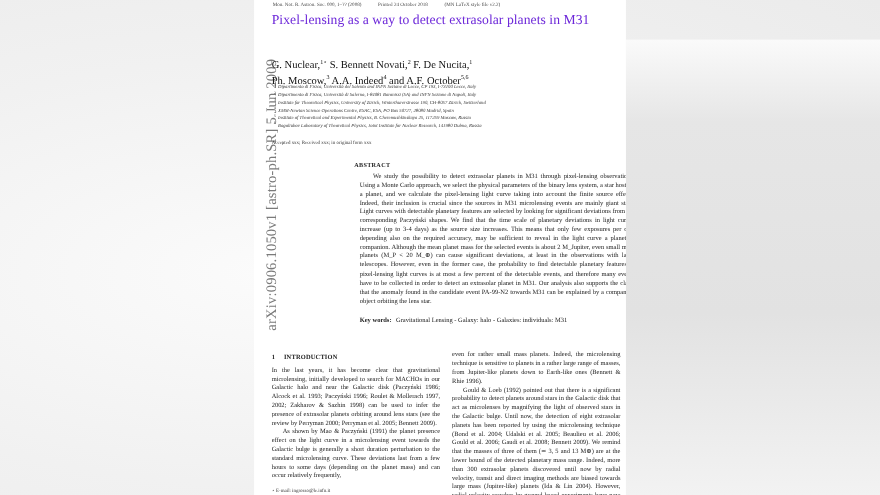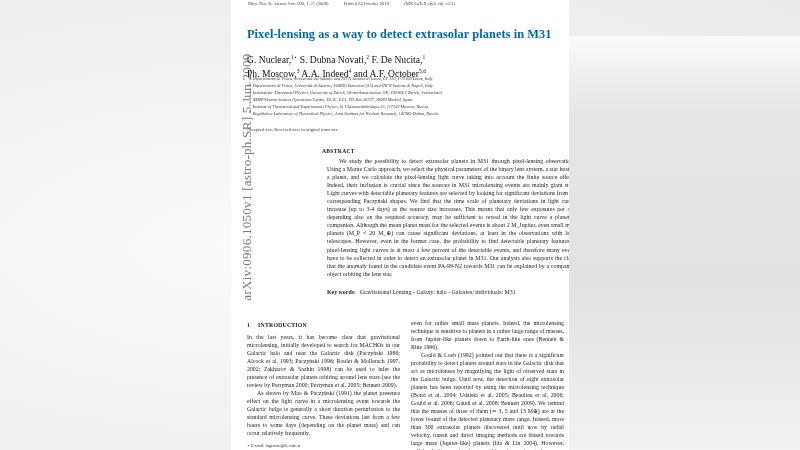--- a/index.html
+++ b/index.html
@@ -15,22 +15,22 @@
   }
   .page {
     position: absolute; left: 231px; top: 0; width: 338px; height: 450px;
     background: #ffffff; overflow: hidden;
   }
   .running-head {
     position: absolute; left: 17px; top: 1px; font-size: 4.6px; color: #444; white-space: nowrap;
   }
   .running-head span { margin-right: 14px; }
   .title {
-    position: absolute; left: 16px; top: 27px; font-size: 12.4px; font-weight: bold;
-    white-space: nowrap; letter-spacing: 0.05px; color: #0369a1;
+    position: absolute; left: 16px; top: 11px; font-size: 12.4px; font-weight: normal;
+    white-space: nowrap; letter-spacing: 0.05px; color: #6d28d9;
   }
   .authors {
     position: absolute; left: 16px; top: 52px; font-size: 9.6px; line-height: 11.5px; color: #111;
   }
   .authors sup { font-size: 5.5px; }
   .affils {
     position: absolute; left: 18px; top: 75px; font-size: 4.3px; line-height: 5.6px; font-style: italic;
     color: #333; white-space: nowrap;
   }
   .affils sup { font-style: normal; font-size: 3.5px; margin-right: 2px; }
@@ -80,21 +80,21 @@
   <div class="running-head">
     <span>Mon. Not. R. Astron. Soc. 000, 1–?? (2008)</span>
     <span>Printed 24 October 2018</span>
     <span>(MN LaTeX style file v2.2)</span>
   </div>
 
   <div class="title">Pixel-lensing as a way to detect extrasolar planets in M31</div>
 
   <div class="authors">
     <div>
-      <span>G. Nuclear,</span><sup>1⋆</sup><span> S. Dubna Novati,</span><sup>2</sup><span> F. De Nucita,</span><sup>1</sup>
+      <span>G. Nuclear,</span><sup>1⋆</sup><span> S. Bennett Novati,</span><sup>2</sup><span> F. De Nucita,</span><sup>1</sup>
     </div>
     <div>
       <span>Ph. Moscow,</span><sup>3</sup><span> A.A. Indeed</span><sup>4</sup><span> and A.F. October</span><sup>5,6</sup>
     </div>
   </div>
 
   <div class="affils">
     <div><sup>1</sup><span>Dipartimento di Fisica, Università del Salento and INFN Sezione di Lecce, CP 193, I-73100 Lecce, Italy</span></div>
     <div><sup>2</sup><span>Dipartimento di Fisica, Università di Salerno, I-84081 Baronissi (SA) and INFN Sezione di Napoli, Italy</span></div>
     <div><sup>3</sup><span>Institute for Theoretical Physics, University of Zürich, Winterthurerstrasse 190, CH-8057 Zürich, Switzerland</span></div>

